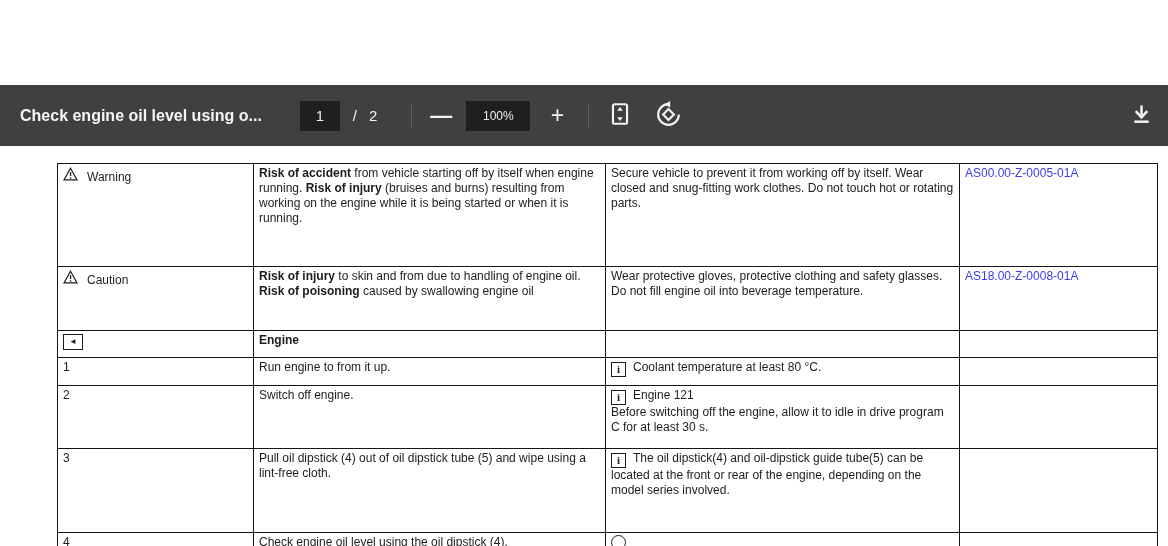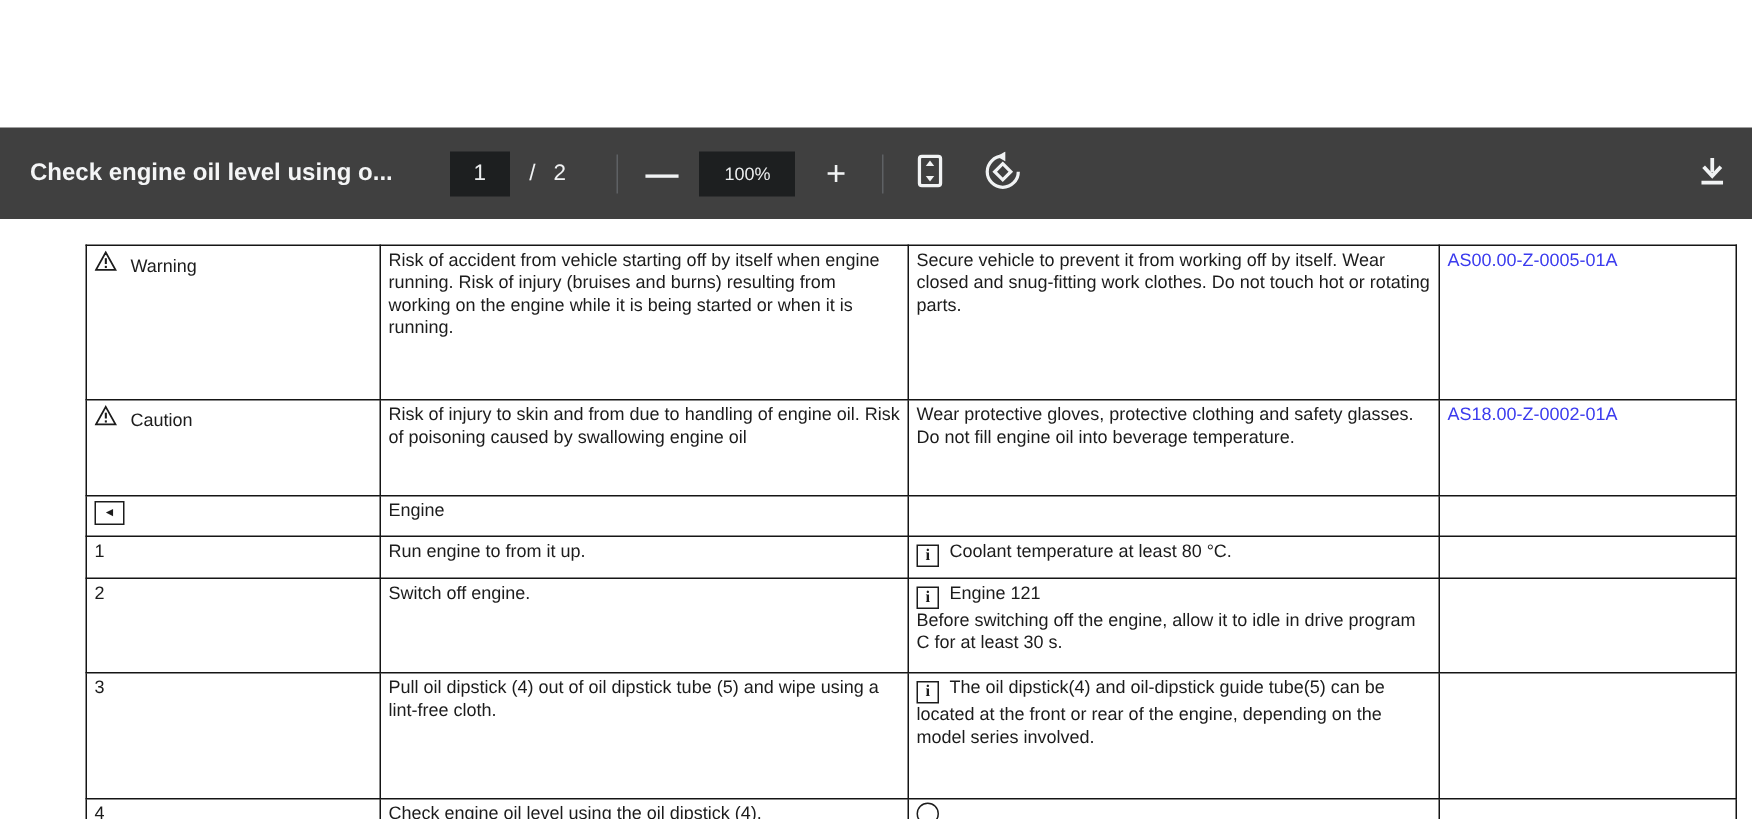--- a/index.html
+++ b/index.html
@@ -39,21 +39,21 @@
   .doc-table{
     position:absolute;left:57px;top:163px;width:1100px;
     border-collapse:collapse;table-layout:fixed;
     font-size:12px;line-height:15px;color:#1c1c1c;
   }
   .doc-table td{
     border:1.4px solid #151515;vertical-align:top;padding:2px 5px;
     overflow:hidden;
   }
   .c1{width:196px;} .c2{width:352px;} .c3{width:354px;} .c4{width:198px;}
-  .b{font-weight:normal;}
+  .b{font-weight:bold;}
   .link{color:#3b3bee;text-decoration:none;}
   .warn-wrap{display:flex;align-items:flex-end;gap:9px;}
   .warn-svg{margin-top:1px;flex:0 0 auto;}
   .info-box{
     display:inline-block;width:13px;height:13px;border:1.2px solid #1c1c1c;
     font-family:"Liberation Serif", serif;font-weight:bold;font-size:11px;
     line-height:13px;text-align:center;margin-right:7px;vertical-align:-2px;background:#fff;
   }
   .step-box{
     display:inline-block;width:18px;height:14px;border:1.2px solid #1c1c1c;
@@ -158,21 +158,21 @@
         </div>
       </td>
       <td>
         <span class="b">Risk of injury</span><span> to skin and from due to handling of engine oil. </span><span class="b">Risk of poisoning</span><span> caused by swallowing engine oil</span>
       </td>
       <td>
         <div>Wear protective gloves, protective clothing and safety glasses.</div>
         <div>Do not fill engine oil into beverage temperature.</div>
       </td>
       <td>
-        <a class="link" href="#">AS18.00-Z-0002-01A</a>
+        <a class="link" href="#">AS18.00-Z-0008-01A</a>
       </td>
     </tr>
 
     <tr style="height:27px;">
       <td>
         <span class="step-box">◄</span>
       </td>
       <td>
         <span class="b">Engine</span>
       </td>

